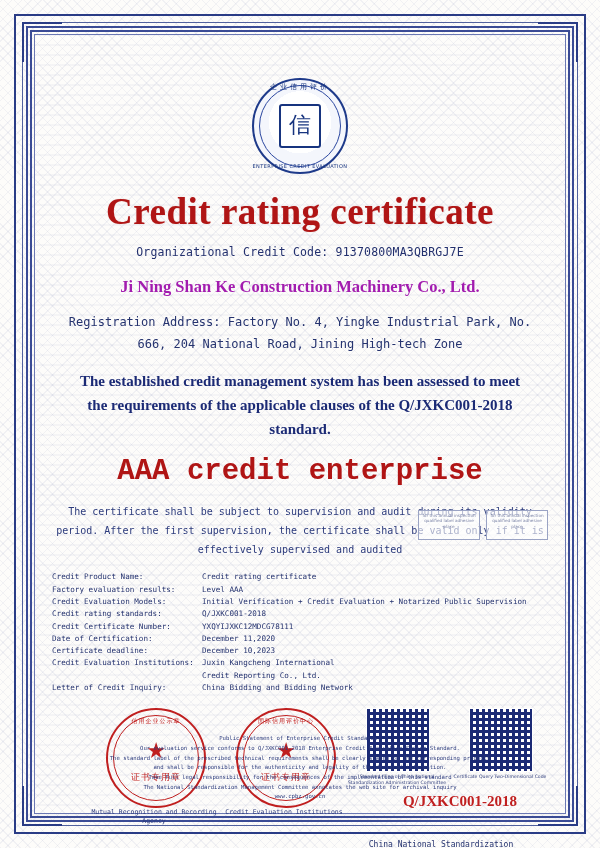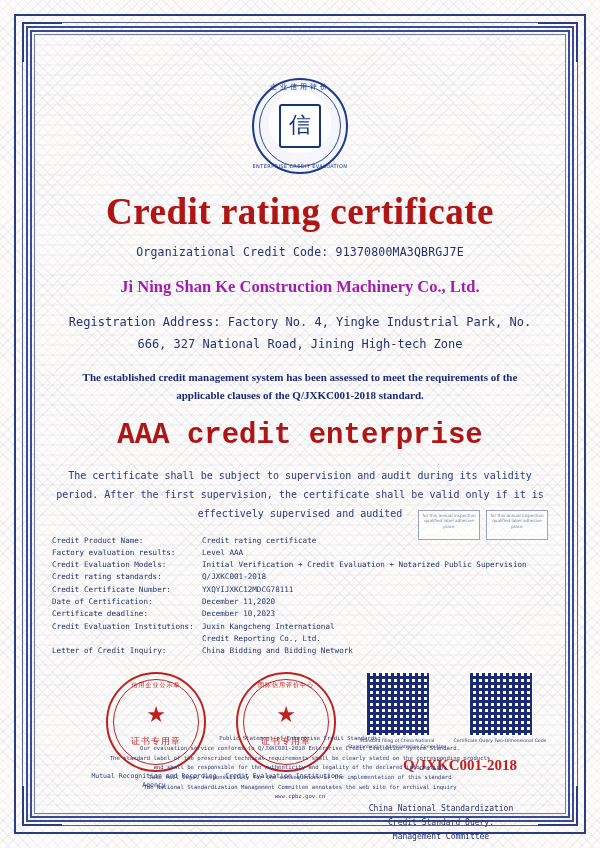--- a/index.html
+++ b/index.html
@@ -154,21 +154,21 @@
   .address {
     margin-top: 14px;
     font-size: 12px;
     color: #25336f;
     line-height: 1.85;
     font-family: "DejaVu Sans Mono", monospace;
     padding: 0 22px;
   }
   .statement {
     margin-top: 14px;
-    font-size: 11px;
+    font-size: 15px;
     color: #1b2a75;
     font-weight: bold;
     line-height: 1.6;
     padding: 0 28px;
     font-family: "Liberation Serif", serif;
   }
   .grade {
     margin-top: 14px;
     font-size: 29px;
     font-weight: bold;
@@ -383,21 +383,21 @@
       <div class="emblem-ring"></div>
       <div class="emblem-ring2"></div>
       <div class="emblem-top-text">企业信用评价</div>
       <div class="emblem-core">信</div>
       <div class="emblem-bottom-text">ENTERPRISE CREDIT EVALUATION</div>
     </div>
 
     <div class="title">Credit rating certificate</div>
     <div class="org-code">Organizational Credit Code: 91370800MA3QBRGJ7E</div>
     <div class="company">Ji Ning Shan Ke Construction Machinery Co., Ltd.</div>
-    <div class="address">Registration Address: Factory No. 4, Yingke Industrial Park, No. 666, 327 National Road, Jining High-tech Zone</div>
+    <div class="address">Registration Address: Factory No. 4, Yingke Industrial Park, No. 666, 204 National Road, Jining High-tech Zone</div>
     <div class="statement">The established credit management system has been assessed to meet the requirements of the applicable clauses of the Q/JXKC001-2018 standard.</div>
     <div class="grade">AAA credit enterprise</div>
     <div class="supervision">The certificate shall be subject to supervision and audit during its validity period. After the first supervision, the certificate shall be valid only if it is effectively supervised and audited</div>
 
     <div class="details">
       <div class="details-row">
         <div class="details-label">Credit Product Name:</div>
         <div class="details-value">Credit rating certificate</div>
       </div>
       <div class="details-row">

